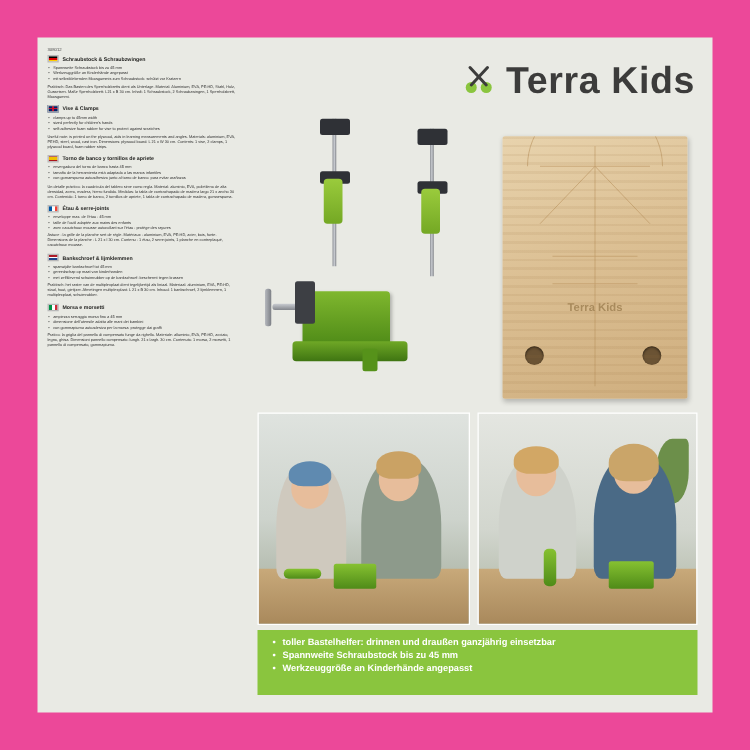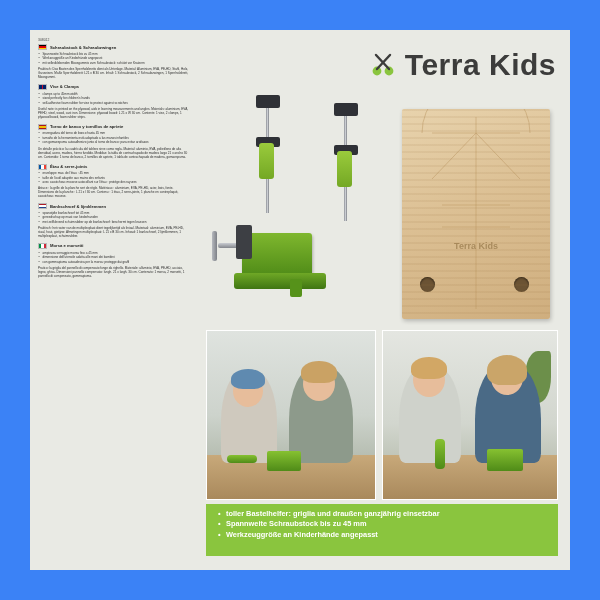--- a/index.html
+++ b/index.html
@@ -10,21 +10,21 @@
   body {
     width: 600px;
     height: 600px;
     font-family: "Liberation Sans", sans-serif;
     overflow: hidden;
   }
   .page {
     position: relative;
     width: 600px;
     height: 600px;
-    background: #3b82f6;
+    background: #ec4899;
   }
   .panel {
     position: absolute;
     left: 30px;
     top: 30px;
     width: 540px;
     height: 540px;
     background: #e9eae4;
     box-sizing: border-box;
   }
@@ -527,20 +527,20 @@
       <span class="ph-hair" style="left:28px; top:26px; width:36px; height:22px; background:#d2a765;"></span>
       <span class="ph-kid" style="left:92px; width:66px; height:98px; background:#4a6a86;"></span>
       <span class="ph-head" style="left:108px; top:30px; width:32px; height:34px;"></span>
       <span class="ph-hair" style="left:104px; top:24px; width:40px; height:30px; background:#caa569;"></span>
       <span class="ph-vise" style="left:104px; top:118px; width:36px; height:22px;"></span>
       <span class="ph-vise" style="left:52px; top:108px; width:10px; height:30px; border-radius:4px;"></span>
     </div>
 
     <div class="claims">
       <ul>
-        <li>toller Bastelhelfer: griglia und draußen ganzjährig einsetzbar</li>
+        <li>toller Bastelhelfer: drinnen und draußen ganzjährig einsetzbar</li>
         <li>Spannweite Schraubstock bis zu 45 mm</li>
         <li>Werkzeuggröße an Kinderhände angepasst</li>
       </ul>
     </div>
 
   </div>
 </div>
 
 </body></html>

